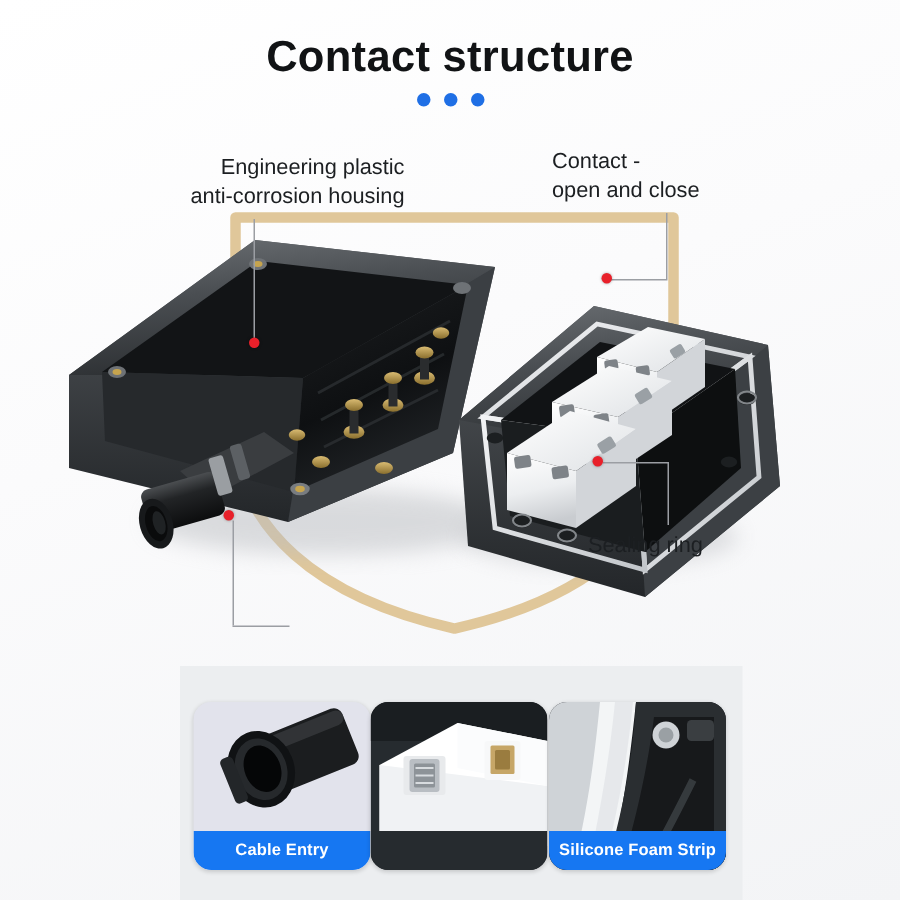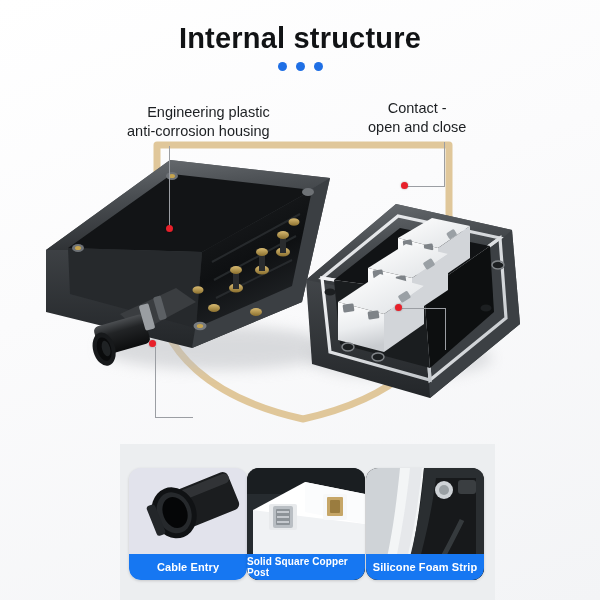--- a/index.html
+++ b/index.html
@@ -28,21 +28,21 @@
   }
   .dots i { width: 9px; height: 9px; border-radius: 50%; background: #1f6fe5; display:block; }
 
   
   .callout {
     position: absolute;
     font-size: 14.5px; color: #1c1f22; line-height: 19px;
     white-space: pre-line;
   }
   #label-housing { left: 127px; top: 103px; text-align: right; }
-  #label-contact { left: 368px; top: 99px; text-align: center; }
+  #label-contact { left: 368px; top: 99px; }
   #label-sealing { left: 392px; top: 355px; }
   #label-cable   { left: 199px; top: 409px; }
 
   
   .lead { position: absolute; background: #9b9ea3; }
   .lead.v { width: 1px; }
   .lead.h { height: 1px; }
   .marker {
     position: absolute; width: 7px; height: 7px; border-radius: 50%;
     background: #e8202a; box-shadow: 0 0 2px rgba(0,0,0,.35);
@@ -68,29 +68,30 @@
   #thumb-1 { left: 129px; }
   #thumb-2 { left: 247px; }
   #thumb-3 { left: 366px; }
   .thumb .art { position: absolute; inset: 0; }
   .thumb .cap {
     position: absolute; left: 0; right: 0; bottom: 0; height: 26px;
     background: #1677f2; color: #fff;
     display: flex; align-items: center; justify-content: center;
     font-size: 11px; font-weight: bold; letter-spacing: .1px;
     border-radius: 0 0 11px 11px;
+    text-align: right;
   }
   #thumb-2 .cap { font-size: 10px; }
 </style>
 </head>
 <body>
 
 <div id="page">
 
-  <div class="title">Internal structure</div>
+  <div class="title">Contact structure</div>
   <div class="dots">
     <i></i>
     <i></i>
     <i></i>
   </div>
 
   <svg id="shield" viewBox="0 0 320 290">
     <path d="M14 8 H306 V150 C306 215 250 262 160 282 C70 262 14 215 14 150 Z" fill="none" stroke="#e0c79a" stroke-width="7" stroke-linejoin="round"></path>
   </svg>
 
@@ -260,20 +261,21 @@
   <div class="marker" style="left:395px; top:304px;"></div>
 
   <div class="lead v" style="left:155px; top:347px; height:70px;"></div>
   <div class="lead h" style="left:155px; top:417px; width:38px;"></div>
   <div class="marker" style="left:149px; top:340px;"></div>
 
   <div class="callout" id="label-housing">Engineering plastic
 anti-corrosion housing</div>
   <div class="callout" id="label-contact">Contact -
 open and close</div>
+  <div class="callout" id="label-sealing">Sealing ring</div>
 
   <div id="thumb-panel"></div>
 
   <div class="thumb" id="thumb-1">
     <svg class="art" viewBox="0 0 118 112">
       <rect width="118" height="112" fill="#e2e3ec"></rect>
       <g transform="rotate(-22 60 55)">
         <rect x="52" y="20" width="62" height="40" rx="6" fill="#1b1d1f"></rect>
         <rect x="52" y="22" width="62" height="10" rx="5" fill="#3a3d40" opacity=".7"></rect>
         <ellipse cx="50" cy="40" rx="22" ry="26" fill="#101214"></ellipse>
@@ -299,21 +301,20 @@
         <rect x="29" y="41" width="14" height="16" rx="1" fill="#8d9398"></rect>
         <path d="M30 44 L42 44 M30 49 L42 49 M30 54 L42 54" stroke="#d8dcdf" stroke-width="1.4"></path>
       </g>
       <g>
         <rect x="76" y="26" width="24" height="26" rx="2" fill="#f7f8f9"></rect>
         <rect x="80" y="29" width="16" height="19" rx="1" fill="#c6a667"></rect>
         <rect x="83" y="32" width="10" height="13" rx="1" fill="#9a7c3f"></rect>
       </g>
       <rect x="0" y="86" width="118" height="26" fill="#262b2f"></rect>
     </svg>
-    <div class="cap">Solid Square Copper Post</div>
   </div>
 
   <div class="thumb" id="thumb-3">
     <svg class="art" viewBox="0 0 118 112">
       <rect width="118" height="112" fill="#1b1e21"></rect>
       <path d="M0 0 L40 0 L22 112 L0 112 Z" fill="#cfd3d7"></path>
       <path d="M34 0 C30 40 26 70 16 112 L40 112 C50 70 54 38 58 0 Z" fill="#f3f5f6"></path>
       <path d="M44 0 C40 40 34 72 26 112 L36 112 C46 72 52 40 56 0 Z" fill="#e2e5e8" opacity=".8"></path>
       <path d="M58 0 C56 40 48 76 38 112 L118 112 L118 0 Z" fill="#2a2e31"></path>
       <path d="M70 10 C66 42 58 78 50 104 L110 104 L110 10 Z" fill="#17191b"></path>

